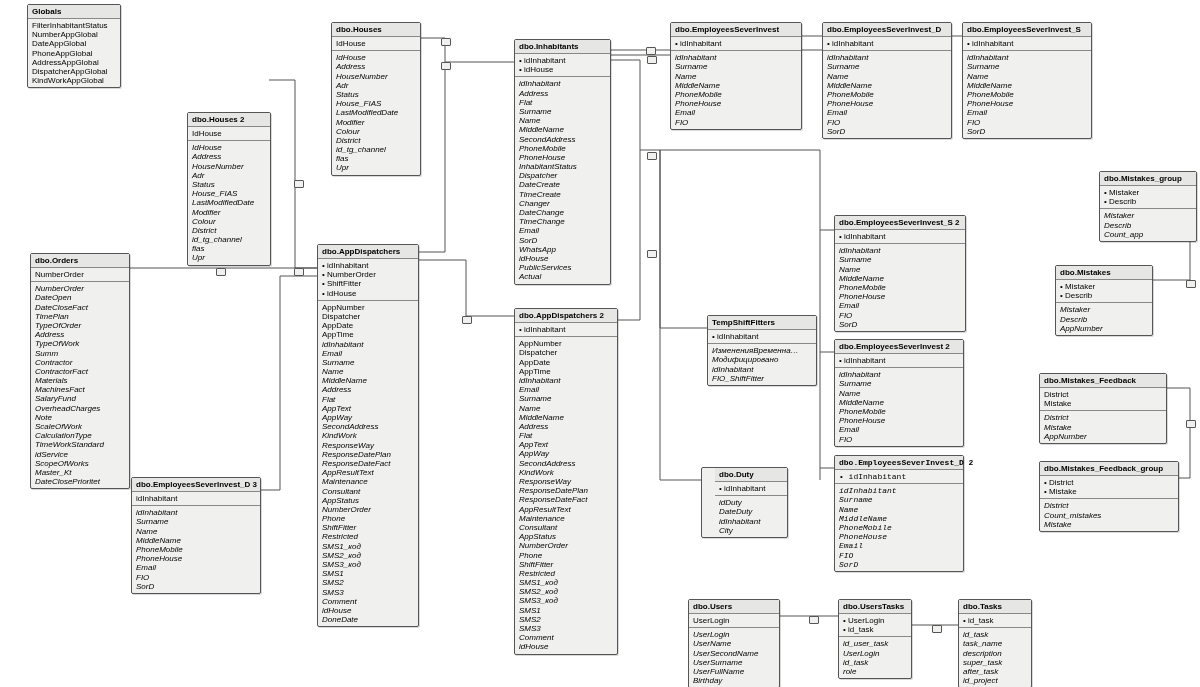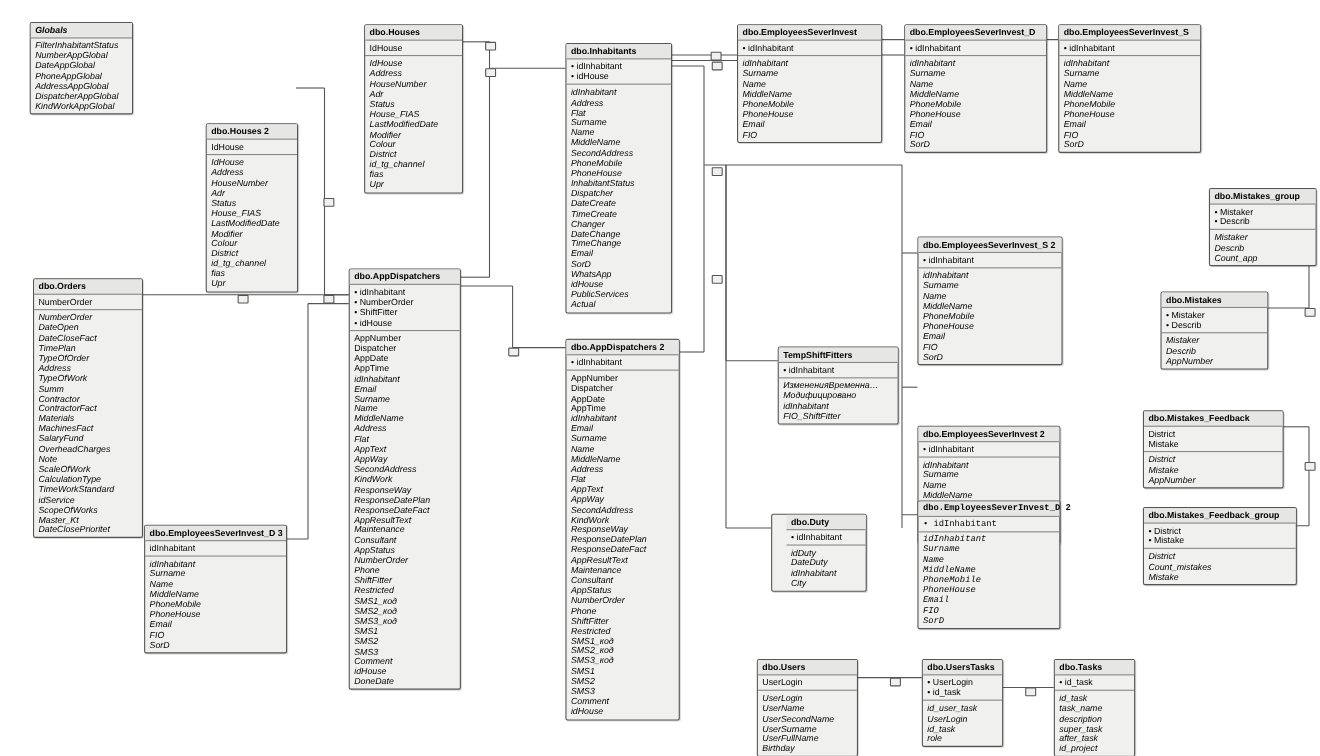--- a/index.html
+++ b/index.html
@@ -54,21 +54,21 @@
       <line x1="660" y1="150" x2="660" y2="480"></line>
   <line x1="778" y1="616" x2="838" y2="616"></line>
       <line x1="910" y1="625" x2="958" y2="625"></line>
   <line x1="1151" y1="190" x2="1190" y2="190"></line>
       <line x1="1190" y1="190" x2="1190" y2="280"></line>
       <line x1="1190" y1="280" x2="1151" y2="280"></line>
   <line x1="1165" y1="388" x2="1190" y2="388"></line>
       <line x1="1190" y1="388" x2="1190" y2="478"></line>
       <line x1="1190" y1="478" x2="1177" y2="478"></line>
 </svg>
-<div class="table" style="left: 27px; top: 20px; width: 92px; font-style: italic;">
+<div class="table" style="left: 27px; top: 4px; width: 92px;">
       <div class="title">Globals</div>
       <div class="fields">
         <div class="fld">FilterInhabitantStatus</div>
         <div class="fld">NumberAppGlobal</div>
         <div class="fld">DateAppGlobal</div>
         <div class="fld">PhoneAppGlobal</div>
         <div class="fld">AddressAppGlobal</div>
         <div class="fld">DispatcherAppGlobal</div>
         <div class="fld">KindWorkAppGlobal</div>
       </div>
@@ -314,21 +314,21 @@
         <div class="fld italic">Surname</div>
         <div class="fld italic">Name</div>
         <div class="fld italic">MiddleName</div>
         <div class="fld italic">PhoneMobile</div>
         <div class="fld italic">PhoneHouse</div>
         <div class="fld italic">Email</div>
         <div class="fld italic">FIO</div>
         <div class="fld italic">SorD</div>
       </div>
     </div>
-    <div class="table" style="left: 834px; top: 339px; width: 128px; margin-top: 48px;">
+    <div class="table" style="left: 834px; top: 339px; width: 128px;">
       <div class="title">dbo.EmployeesSeverInvest 2</div>
       <div class="fields">
         <div class="fld bullet">idInhabitant</div>
         <div class="sep"></div>
         <div class="fld italic">idInhabitant</div>
         <div class="fld italic">Surname</div>
         <div class="fld italic">Name</div>
         <div class="fld italic">MiddleName</div>
         <div class="fld italic">PhoneMobile</div>
         <div class="fld italic">PhoneHouse</div>

